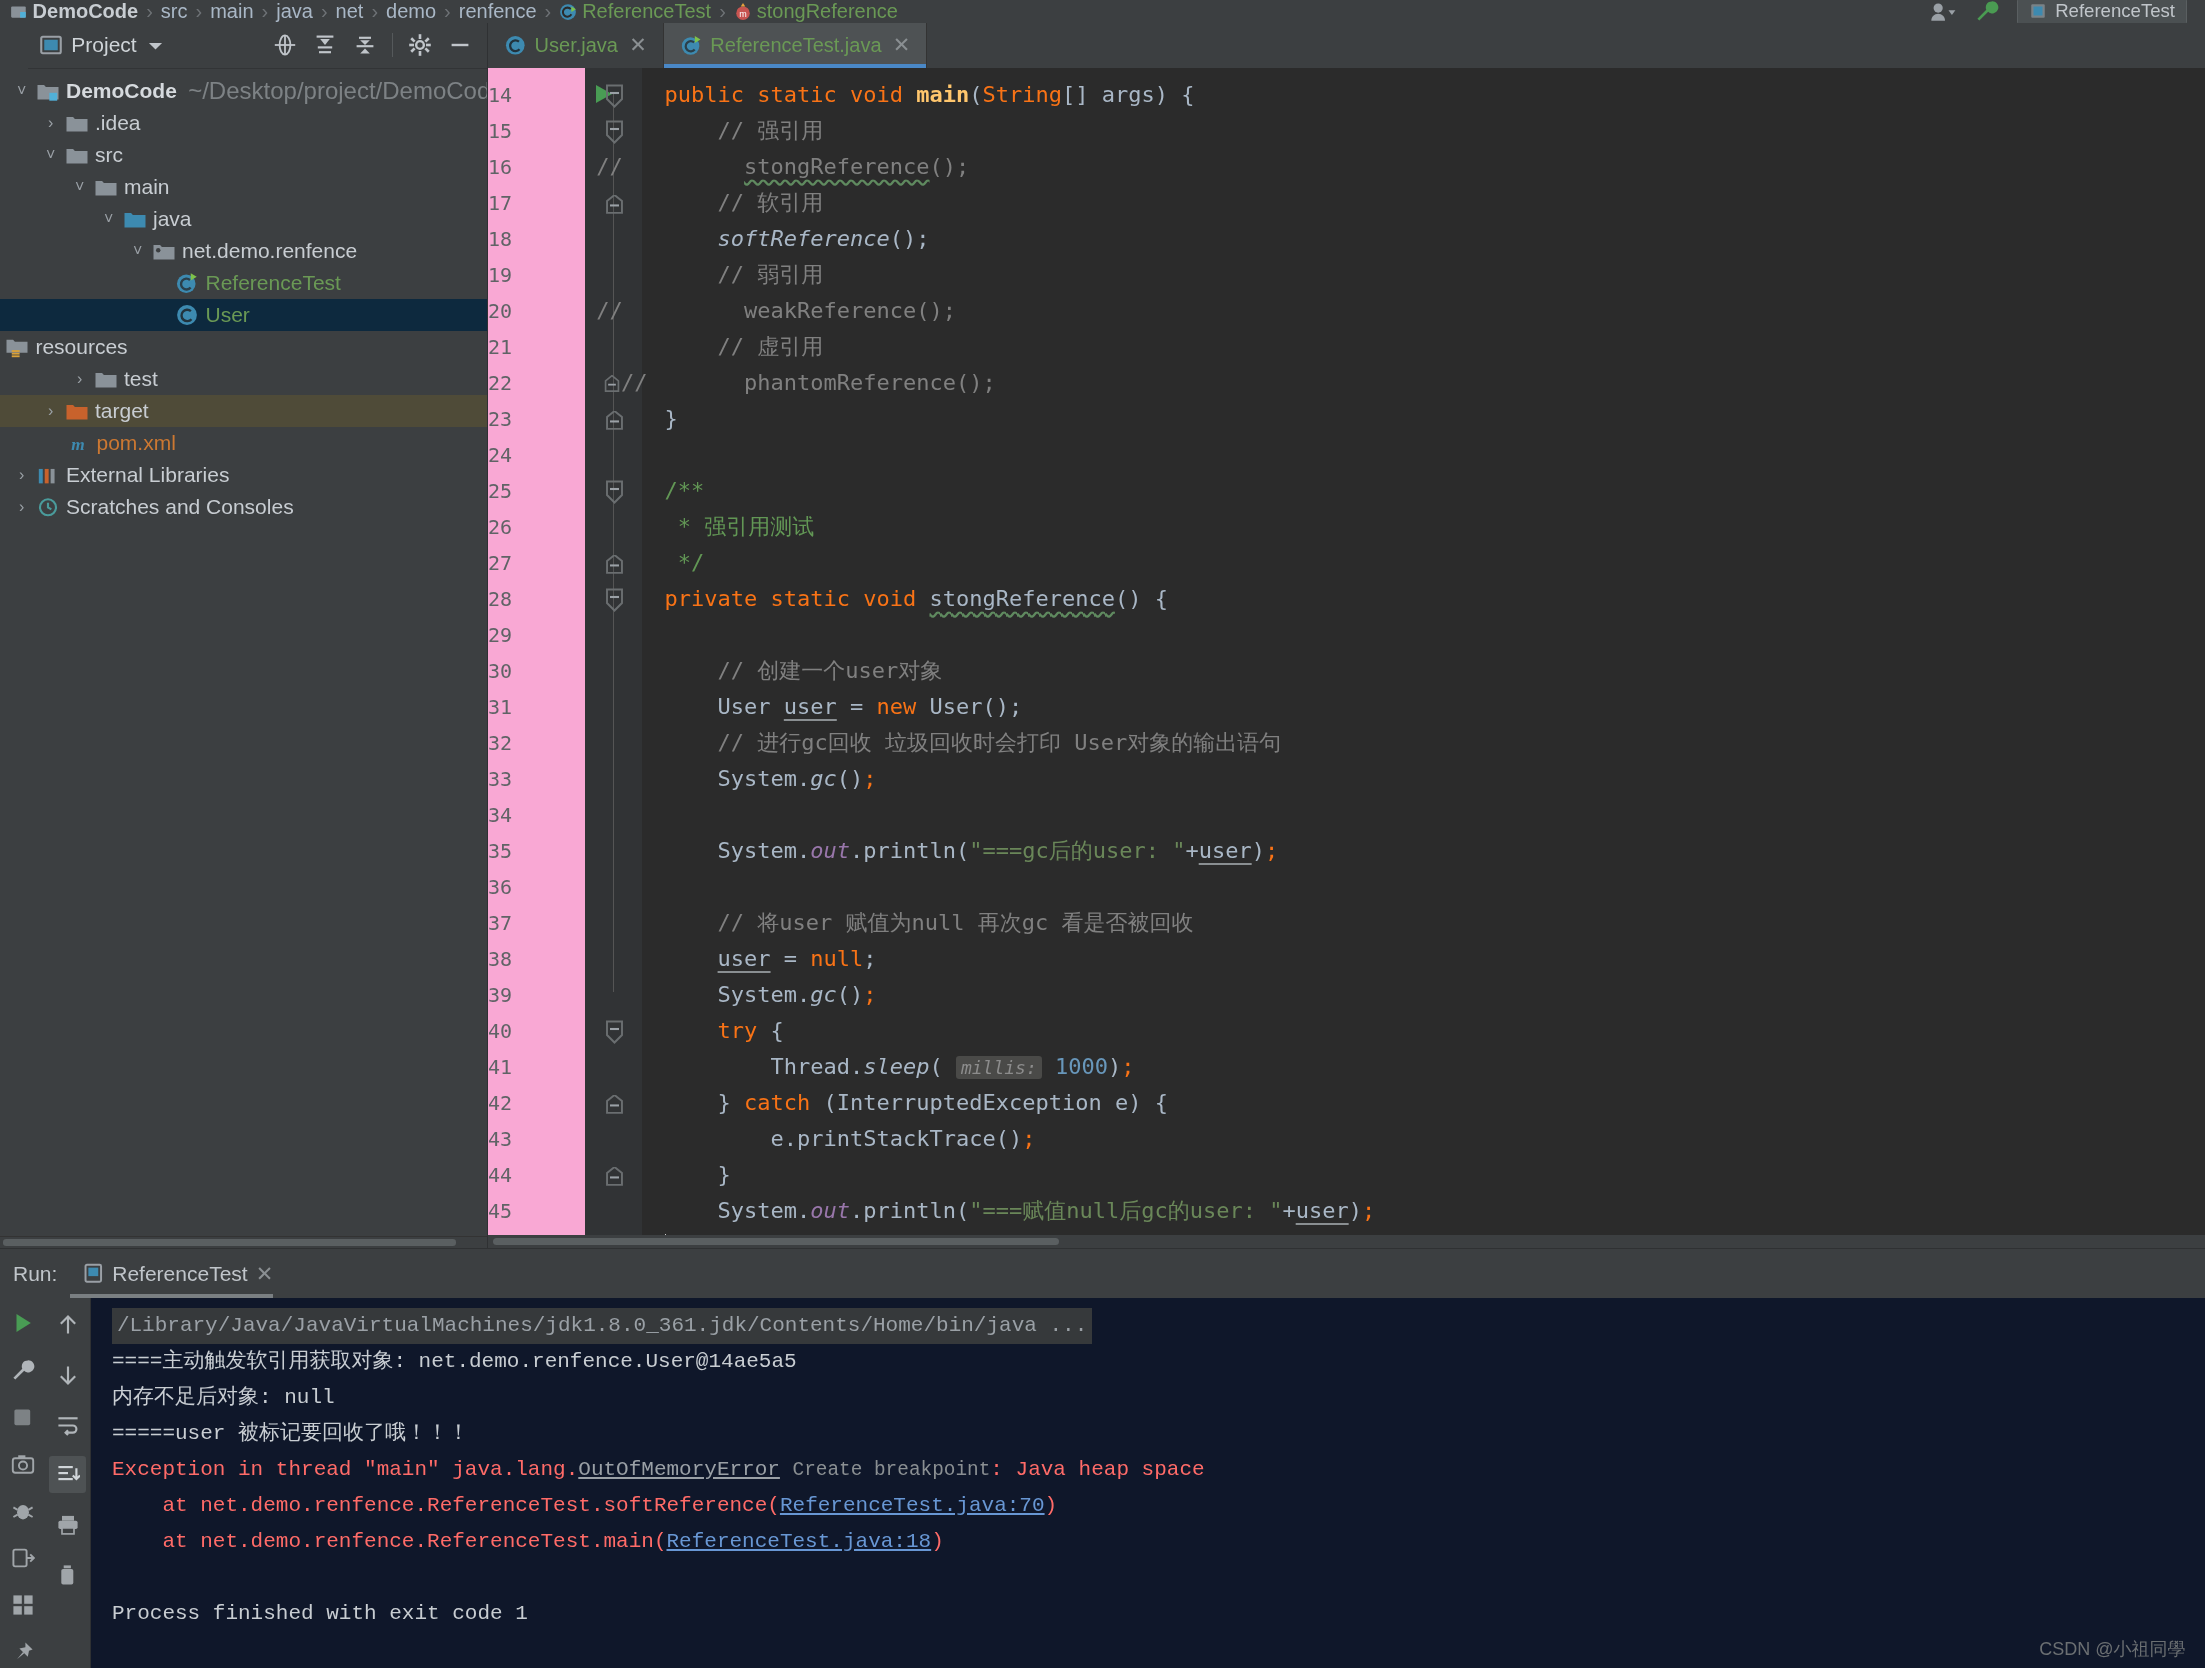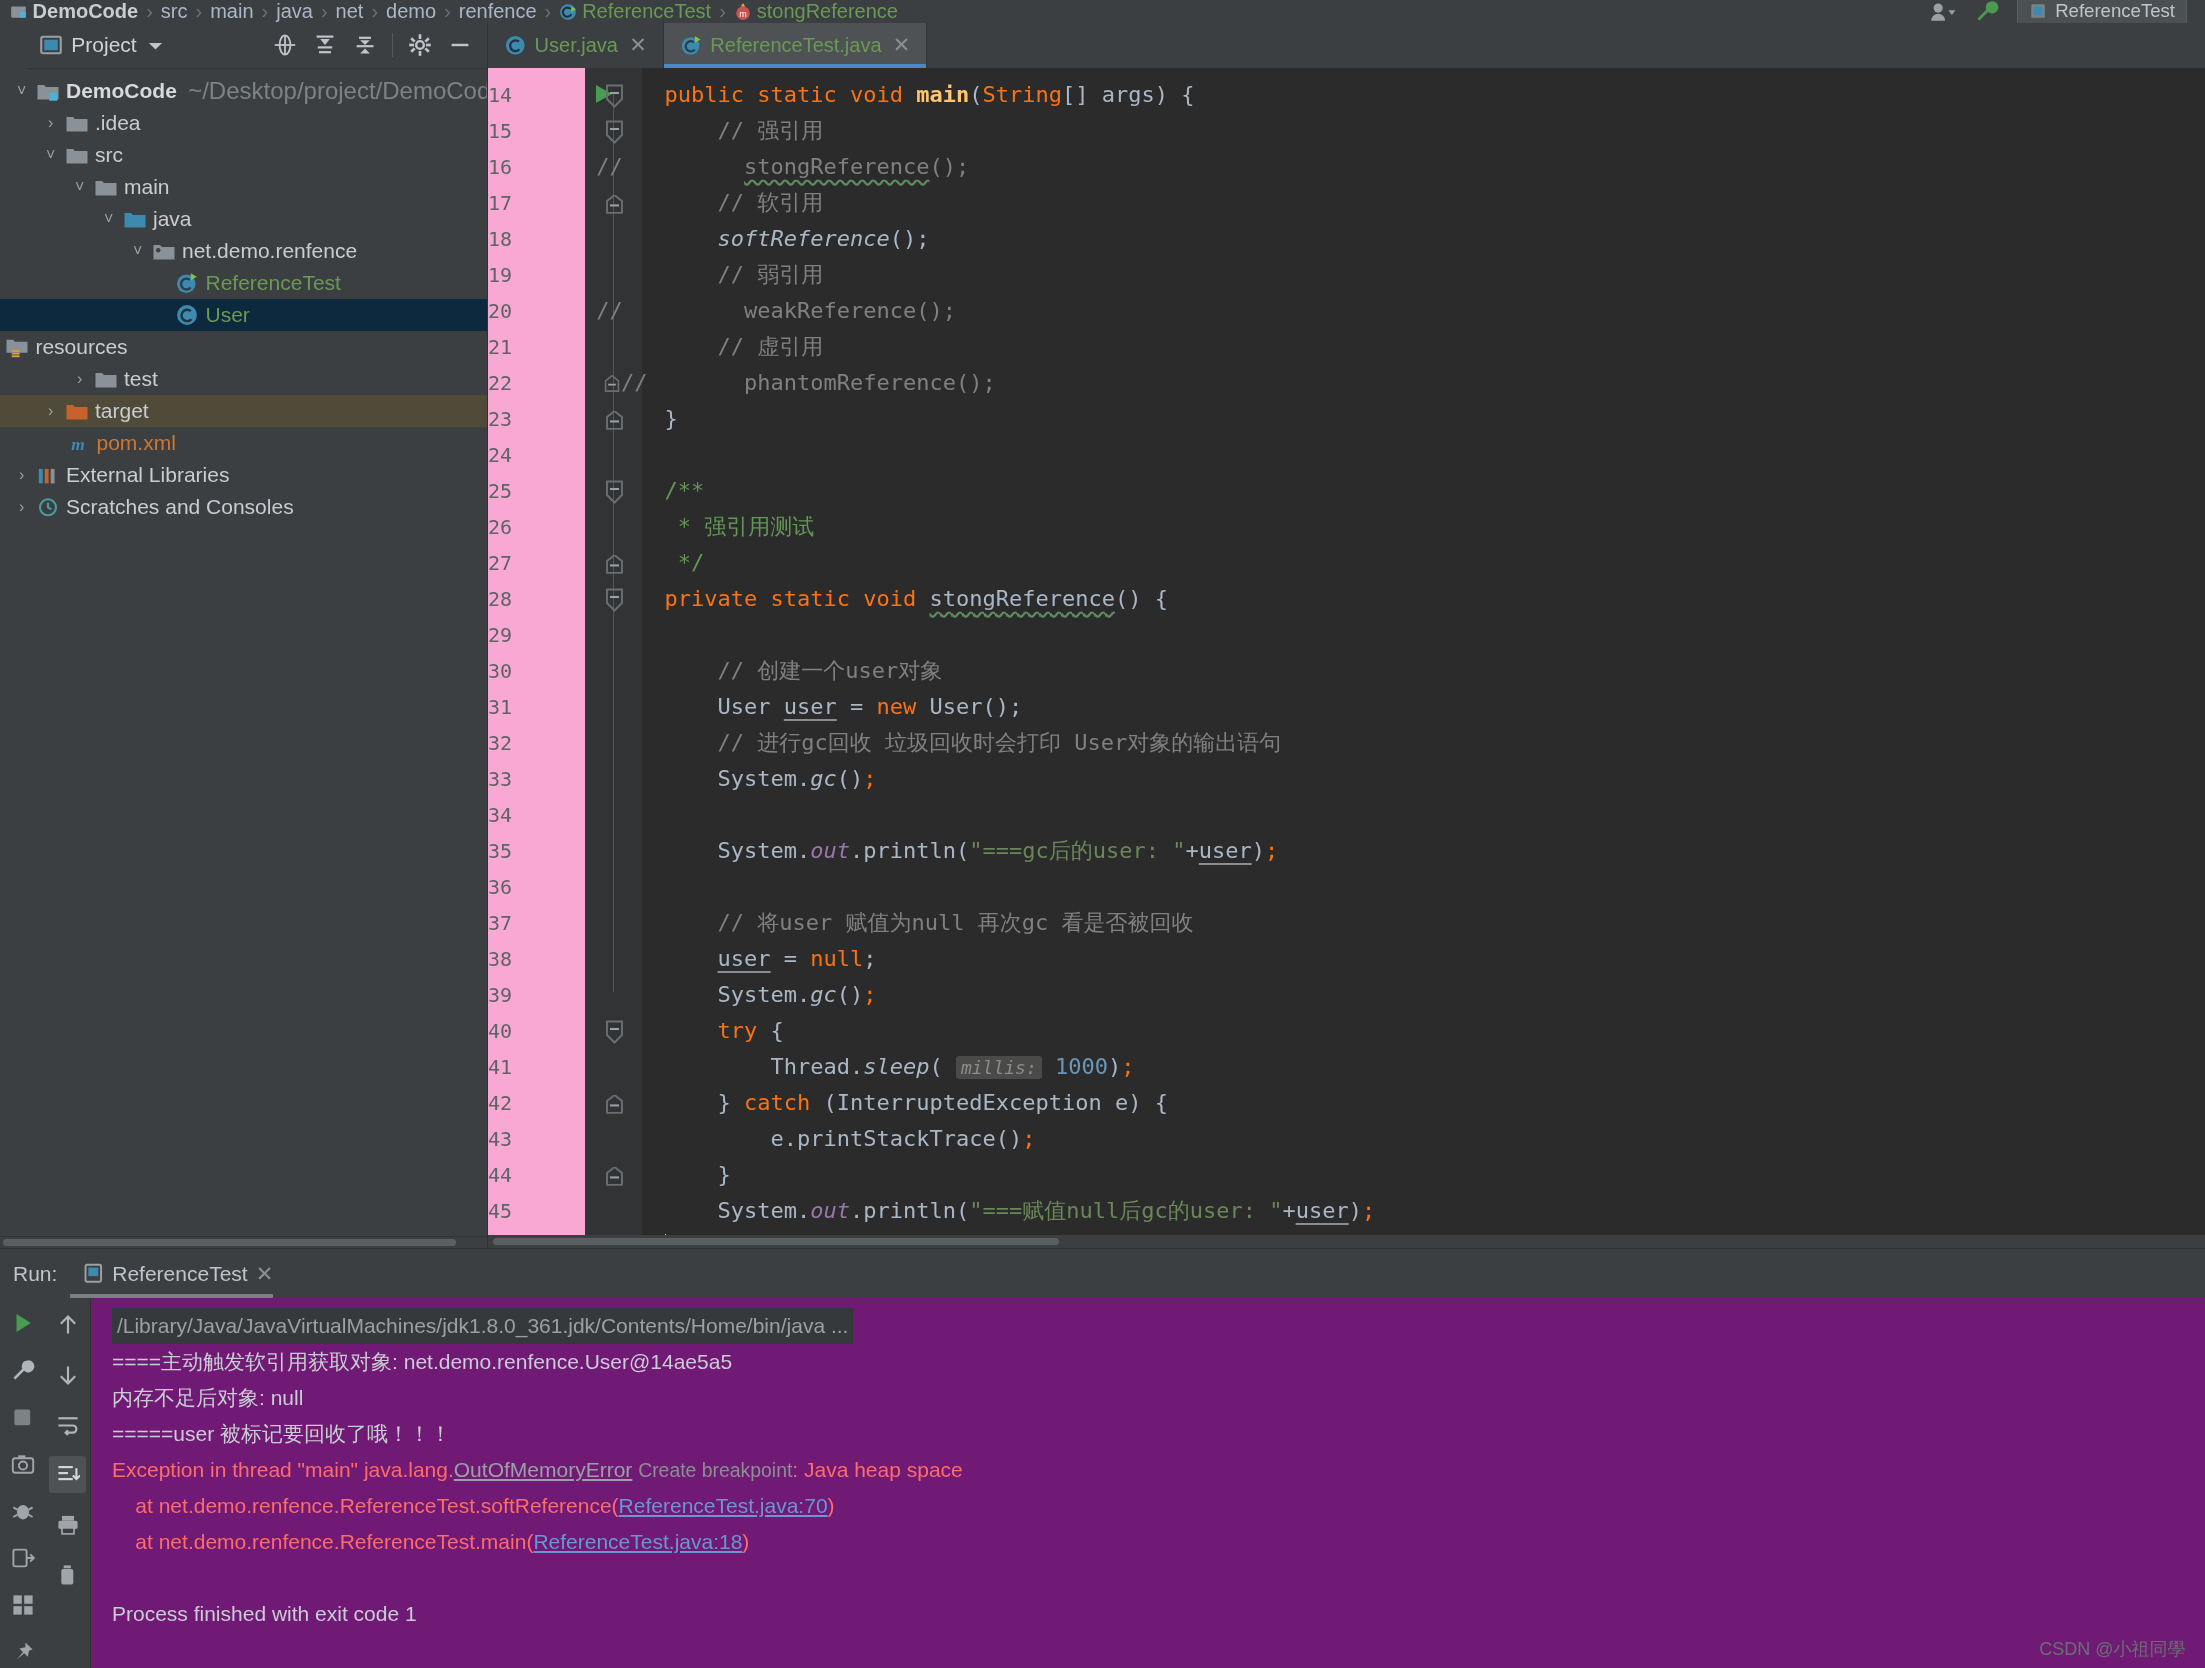--- a/index.html
+++ b/index.html
@@ -96,22 +96,22 @@
   .run-head{height:49px;display:flex;align-items:center;gap:13px;padding:0 13px;font-size:21px;color:#c0c5ca;}
   .run-tab{display:flex;align-items:center;gap:8px;position:relative;padding:0 11.3px;height:49px;}
   .run-tab:after{content:"";position:absolute;left:0;right:11.3px;bottom:0;height:4px;background:#7a7f82;}
   .run-body{flex:1;display:flex;min-height:0;}
   .run-tools{width:45px;flex:0 0 45px;background:#3c3f41;display:flex;flex-direction:column;
              align-items:center;padding-top:8px;gap:13px;}
   .run-tools2{width:45px;flex:0 0 45px;background:#3c3f41;display:flex;flex-direction:column;
               align-items:center;padding-top:8px;gap:13px;border-right:0.8px solid #2f3133;}
   .tool{width:37px;height:37px;display:flex;align-items:center;justify-content:center;}
   .tool.sel{background:#4e5254;border-radius:3.2px;}
-  .console{flex:1;background:#701a75;padding:9.7px 0 0 21px;overflow:hidden;
-           font-family:Liberation Sans, sans-serif;font-size:21px;line-height:36px;}
+  .console{flex:1;background:#0f172a;padding:9.7px 0 0 21px;overflow:hidden;
+           font-family:Liberation Mono, monospace;font-size:21px;line-height:36px;}
   .cmdline{color:#9aa0a6;background:#36393b;display:inline-block;padding:0 4.9px;}
   .out{color:#c8cdd2;white-space:pre;}
   .err{color:#ff6b68;white-space:pre;}
   .errlink{color:#6897d4;text-decoration:underline;}
   .greyu{color:#9aa0a6;text-decoration:underline;}
   .bpchip{color:#8a8f92;font-size:19.4px;}
 
   .watermark{position:absolute;right:19.4px;bottom:8px;font-size:18px;color:#6b6f72;}
 
   svg{display:block;}

